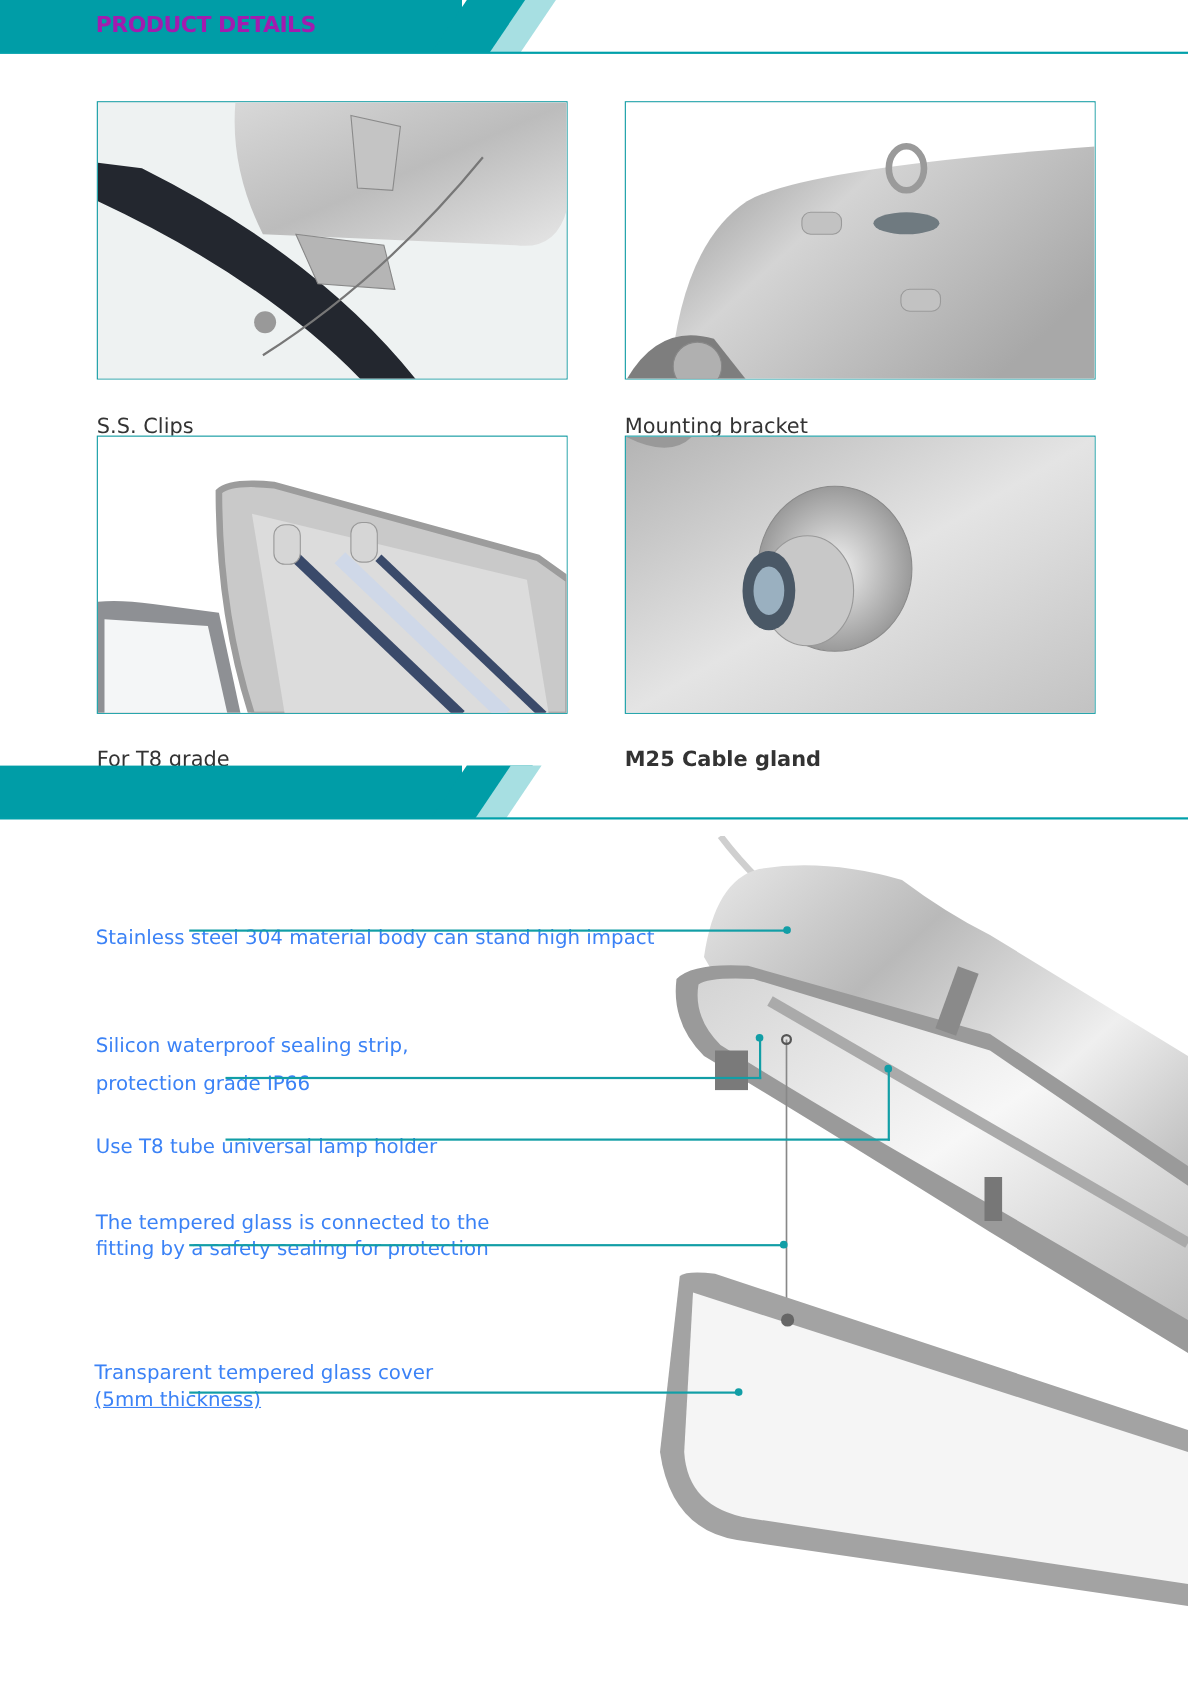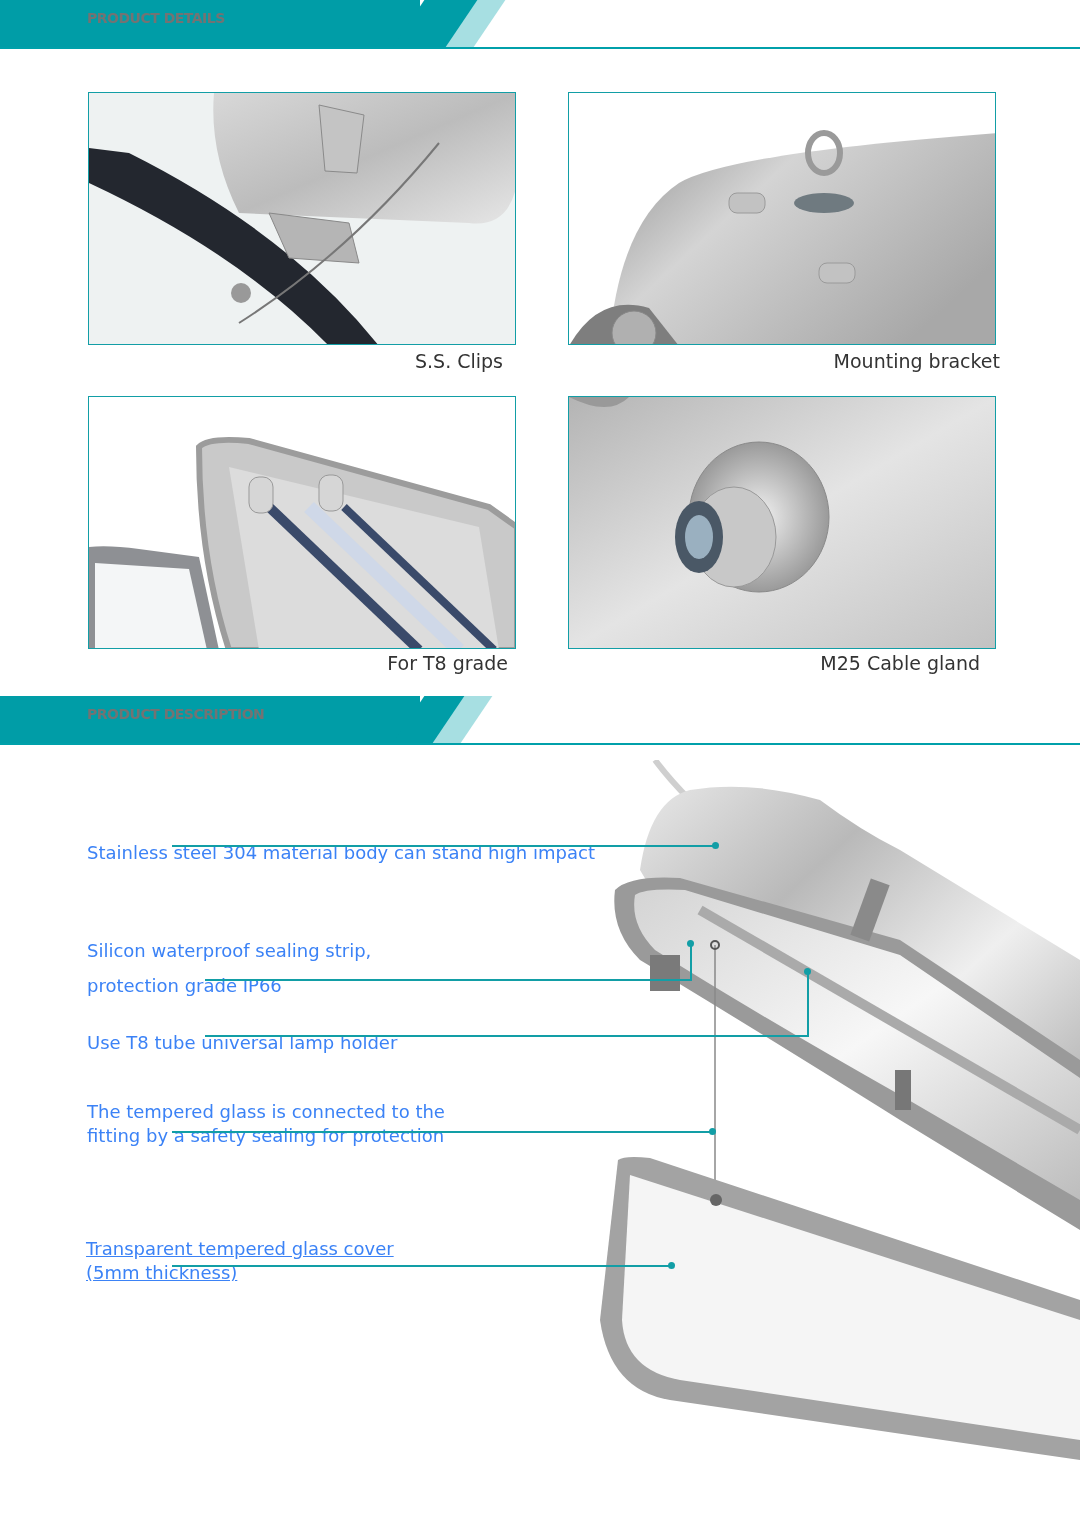--- a/index.html
+++ b/index.html
@@ -4,24 +4,24 @@
 <style>
   * { box-sizing: border-box; margin: 0; padding: 0; }
   html, body { width: 1080px; height: 1537px; background: #ffffff; overflow: hidden; }
   body { position: relative; font-family: "DejaVu Sans", sans-serif; color: #2b2b2b; }
 
   .section-header { position: absolute; left: 0; width: 1080px; height: 50px; }
   .section-header .bar { position: absolute; left: 0; top: 0; height: 48px; background: #009da7; }
   .section-header .stripe { position: absolute; top: 0; height: 48px; width: 28px; background: #a7dfe2; transform: skewX(-34deg); transform-origin: bottom left; }
   .section-header .cut { position: absolute; top: 0; height: 48px; width: 60px; background: #009da7; transform: skewX(-34deg); transform-origin: bottom left; }
   .section-header .rule { position: absolute; left: 0; top: 47px; width: 1080px; height: 2px; background: #00a0aa; }
-  .section-header .title { position: absolute; left: 87px; top: 10px; color: #737373; font-weight: bold; font-size: 14px; letter-spacing: -0.5px; }
+  .section-header .title { position: absolute; left: 87px; top: 10px; color: #a21caf; font-weight: bold; font-size: 20px; letter-spacing: -0.5px; }
 
   .photo { position: absolute; border: 1px solid #129ea6; overflow: hidden; background: #eceeef; }
-  .caption { position: absolute; font-size: 19px; color: #333; text-align: right; }
+  .caption { position: absolute; font-size: 19px; color: #333; text-align: left; margin-top: 27px; }
 
   .callout-text { position: absolute; font-size: 18px; line-height: 24px; color: #3b82f6; margin-top: 21px; }
   .callout-line { position: absolute; height: 2px; background: #129ea6; }
   .callout-vline { position: absolute; width: 2px; background: #129ea6; }
   .dot { position: absolute; width: 7px; height: 7px; border-radius: 50%; background: #129ea6; }
 </style>
 </head>
 <body>
 
 <div class="section-header" style="top:0;">
@@ -103,28 +103,27 @@
         </radialGradient>
     </defs>
     <rect width="428" height="253" fill="url(#g4)"></rect>
     <path d="M0 0 Q40 20 60 0 Z" fill="#999"></path>
     <ellipse cx="190" cy="120" rx="70" ry="75" fill="url(#g5)" stroke="#8a8a8a"></ellipse>
     <ellipse cx="165" cy="140" rx="42" ry="50" fill="#c8c8c8" stroke="#999"></ellipse>
     <ellipse cx="130" cy="140" rx="24" ry="36" fill="#4a5866"></ellipse>
     <ellipse cx="130" cy="140" rx="14" ry="22" fill="#9ab0c0"></ellipse>
   </svg>
 </div>
-<div class="caption" style="left:568px; top:652px; width:412px;">M25 Cable gland</div>
+<div class="caption" style="left:568px; top:652px; width:412px;font-weight:bold;">M25 Cable gland</div>
 
 <div class="section-header" style="top:696px;">
   <div class="bar" style="width:420px;"></div>
   <div class="cut" style="left:392px;"></div>
   <div class="stripe" style="left:432px;"></div>
   <div class="rule"></div>
-  <div class="title">PRODUCT DESCRIPTION</div>
 </div>
 
 <svg width="480" height="740" viewBox="0 0 480 740" style="position:absolute; left:600px; top:760px;">
   <defs>
     <linearGradient id="body" x1="0" y1="0" x2="1" y2="1">
       <stop offset="0" stop-color="#e8e8e8"></stop>
         <stop offset="0.3" stop-color="#b9b9b9"></stop>
       <stop offset="0.6" stop-color="#efefef"></stop>
         <stop offset="1" stop-color="#9e9e9e"></stop>
     </linearGradient>
@@ -169,16 +168,16 @@
 <div class="callout-text" style="left:87px; top:1010px;">Use T8 tube universal lamp holder</div>
 <div class="callout-line" style="left:205px; top:1035px; width:604px;"></div>
 <div class="callout-vline" style="left:807px; top:972px; height:65px;"></div>
 <div class="dot" style="left:804px; top:968px;"></div>
 
 <div class="callout-text" style="left:87px; top:1079px;">The tempered glass is connected to the</div>
 <div class="callout-text" style="left:87px; top:1103px;">fitting by a safety sealing for protection</div>
 <div class="callout-line" style="left:172px; top:1131px; width:541px;"></div>
 <div class="dot" style="left:709px; top:1128px;"></div>
 
-<div class="callout-text" style="left:86px; top:1216px;text-decoration:underline;">Transparent tempered glass cover</div>
+<div class="callout-text" style="left:86px; top:1216px;">Transparent tempered glass cover</div>
 <div class="callout-text" style="left:86px; top:1240px;text-decoration:underline;">(5mm thickness)</div>
 <div class="callout-line" style="left:172px; top:1265px; width:500px;"></div>
 <div class="dot" style="left:668px; top:1262px;"></div>
 
 </body></html>

